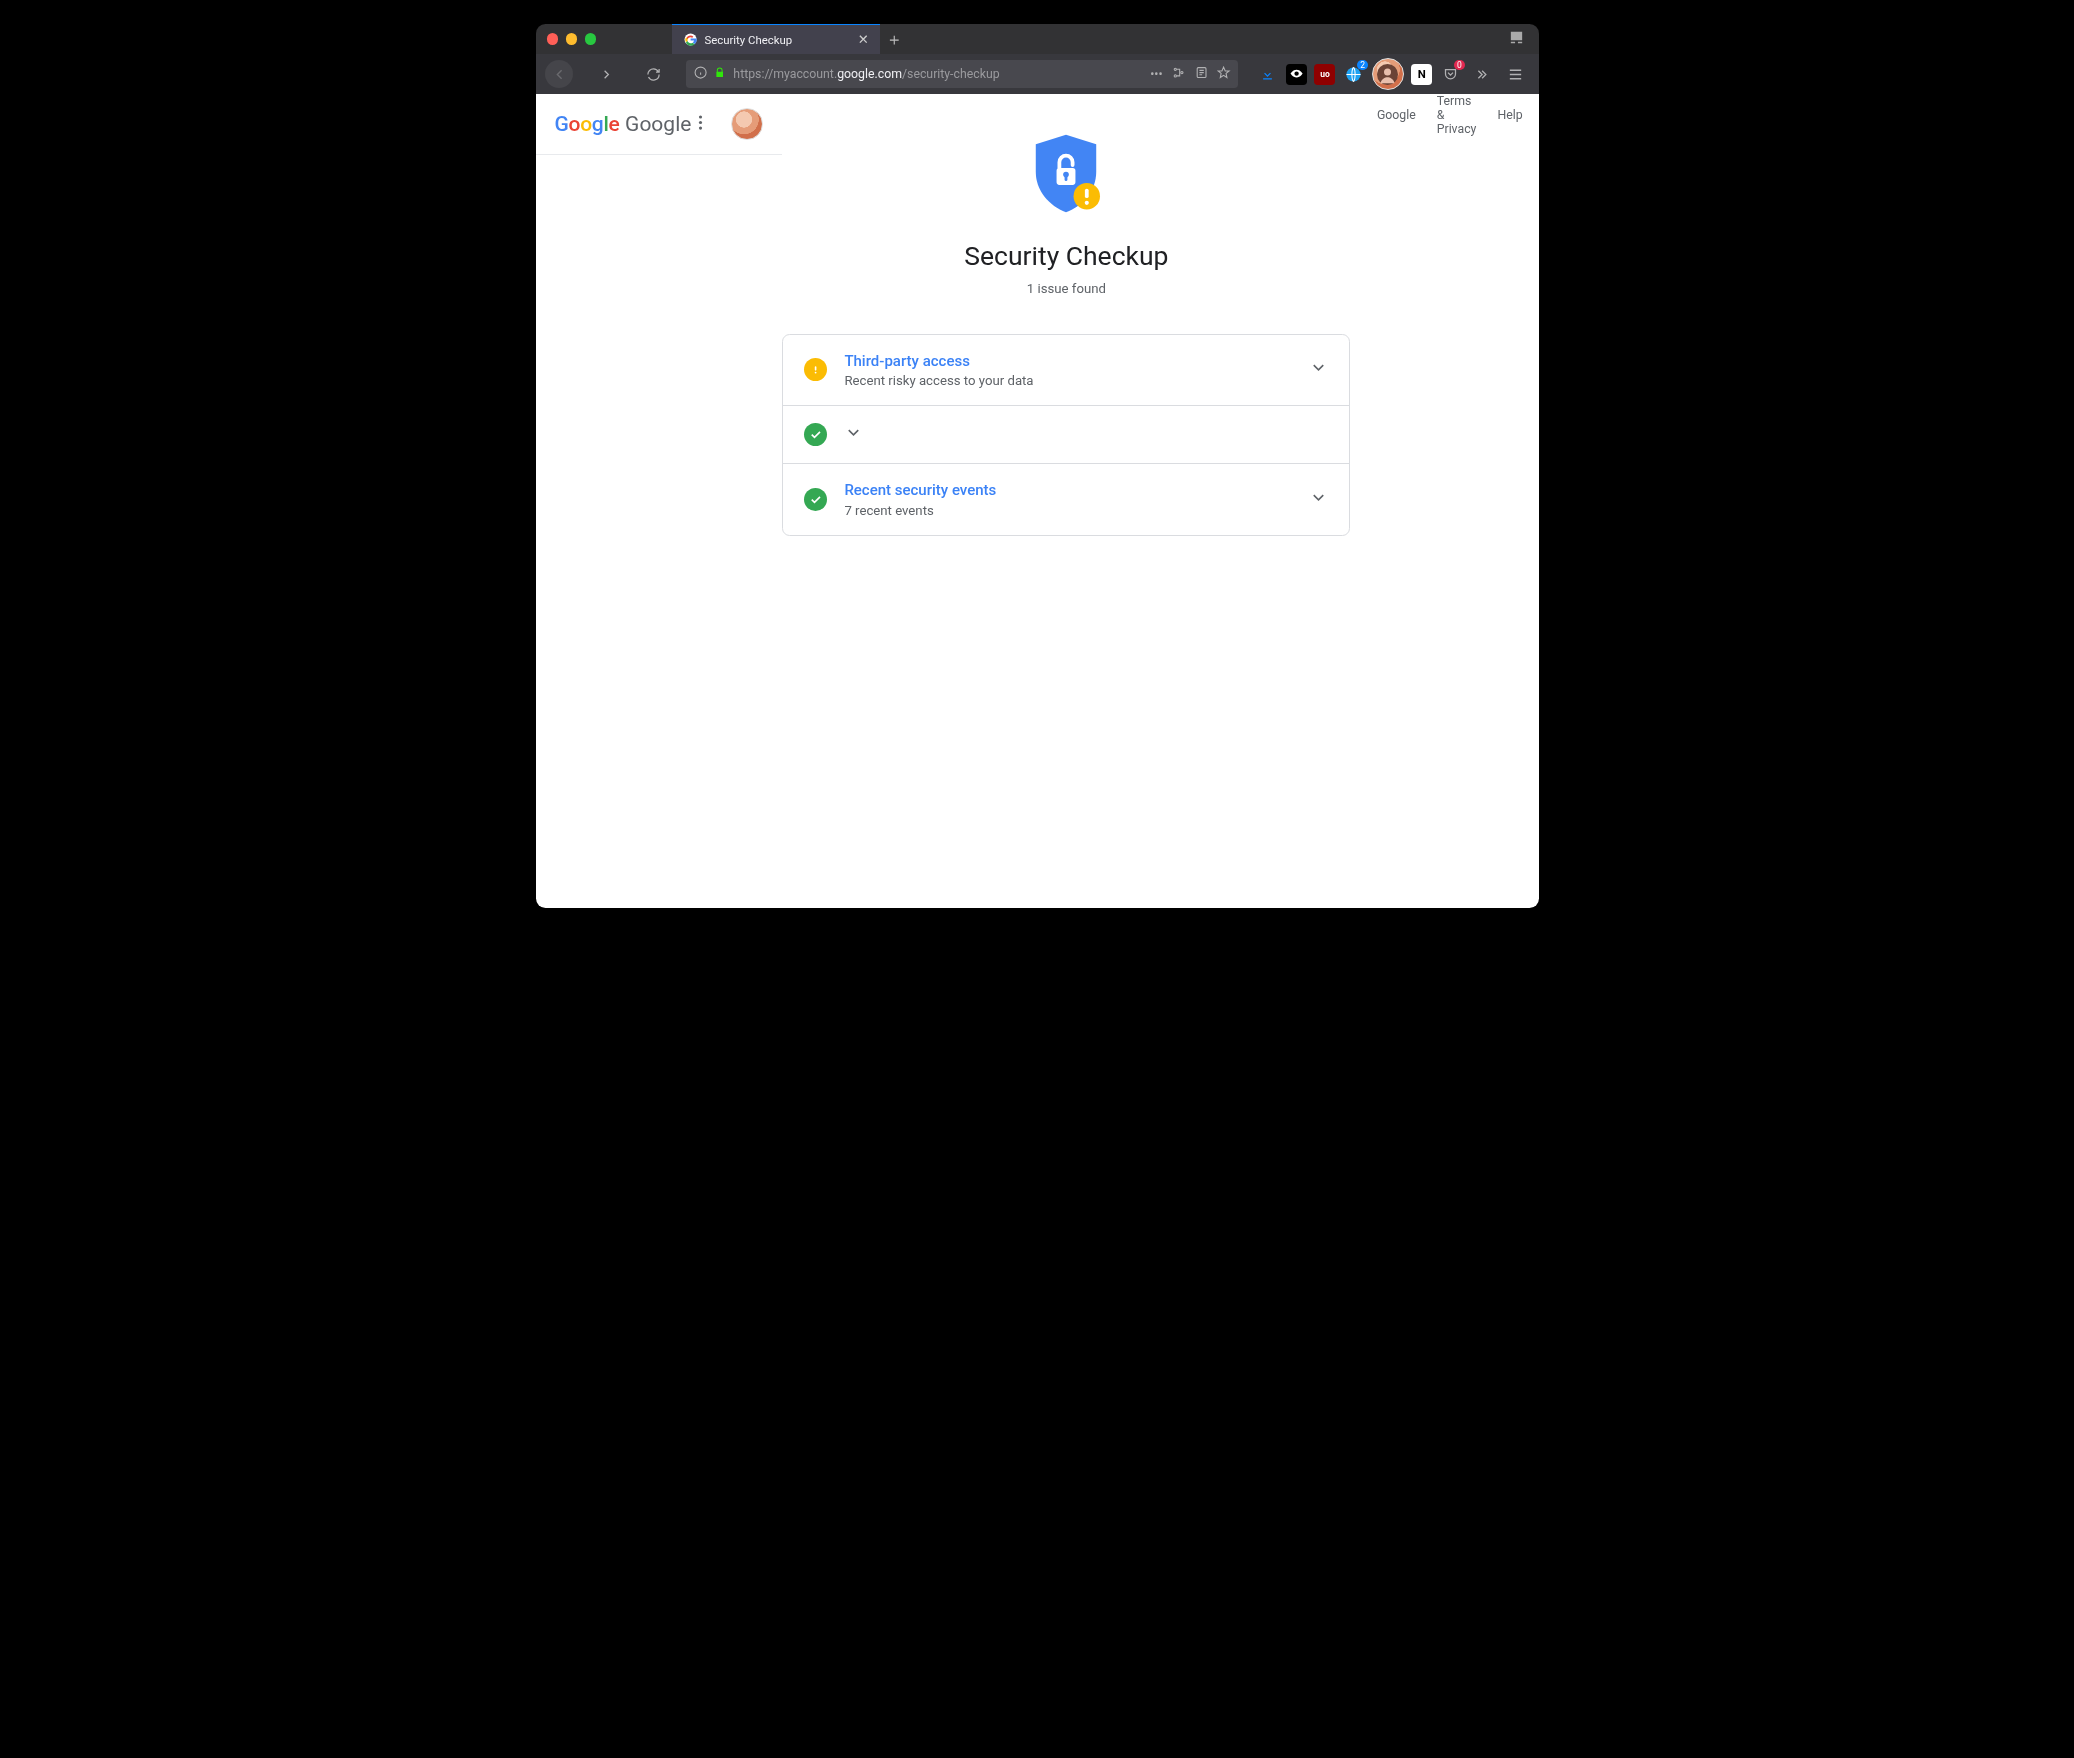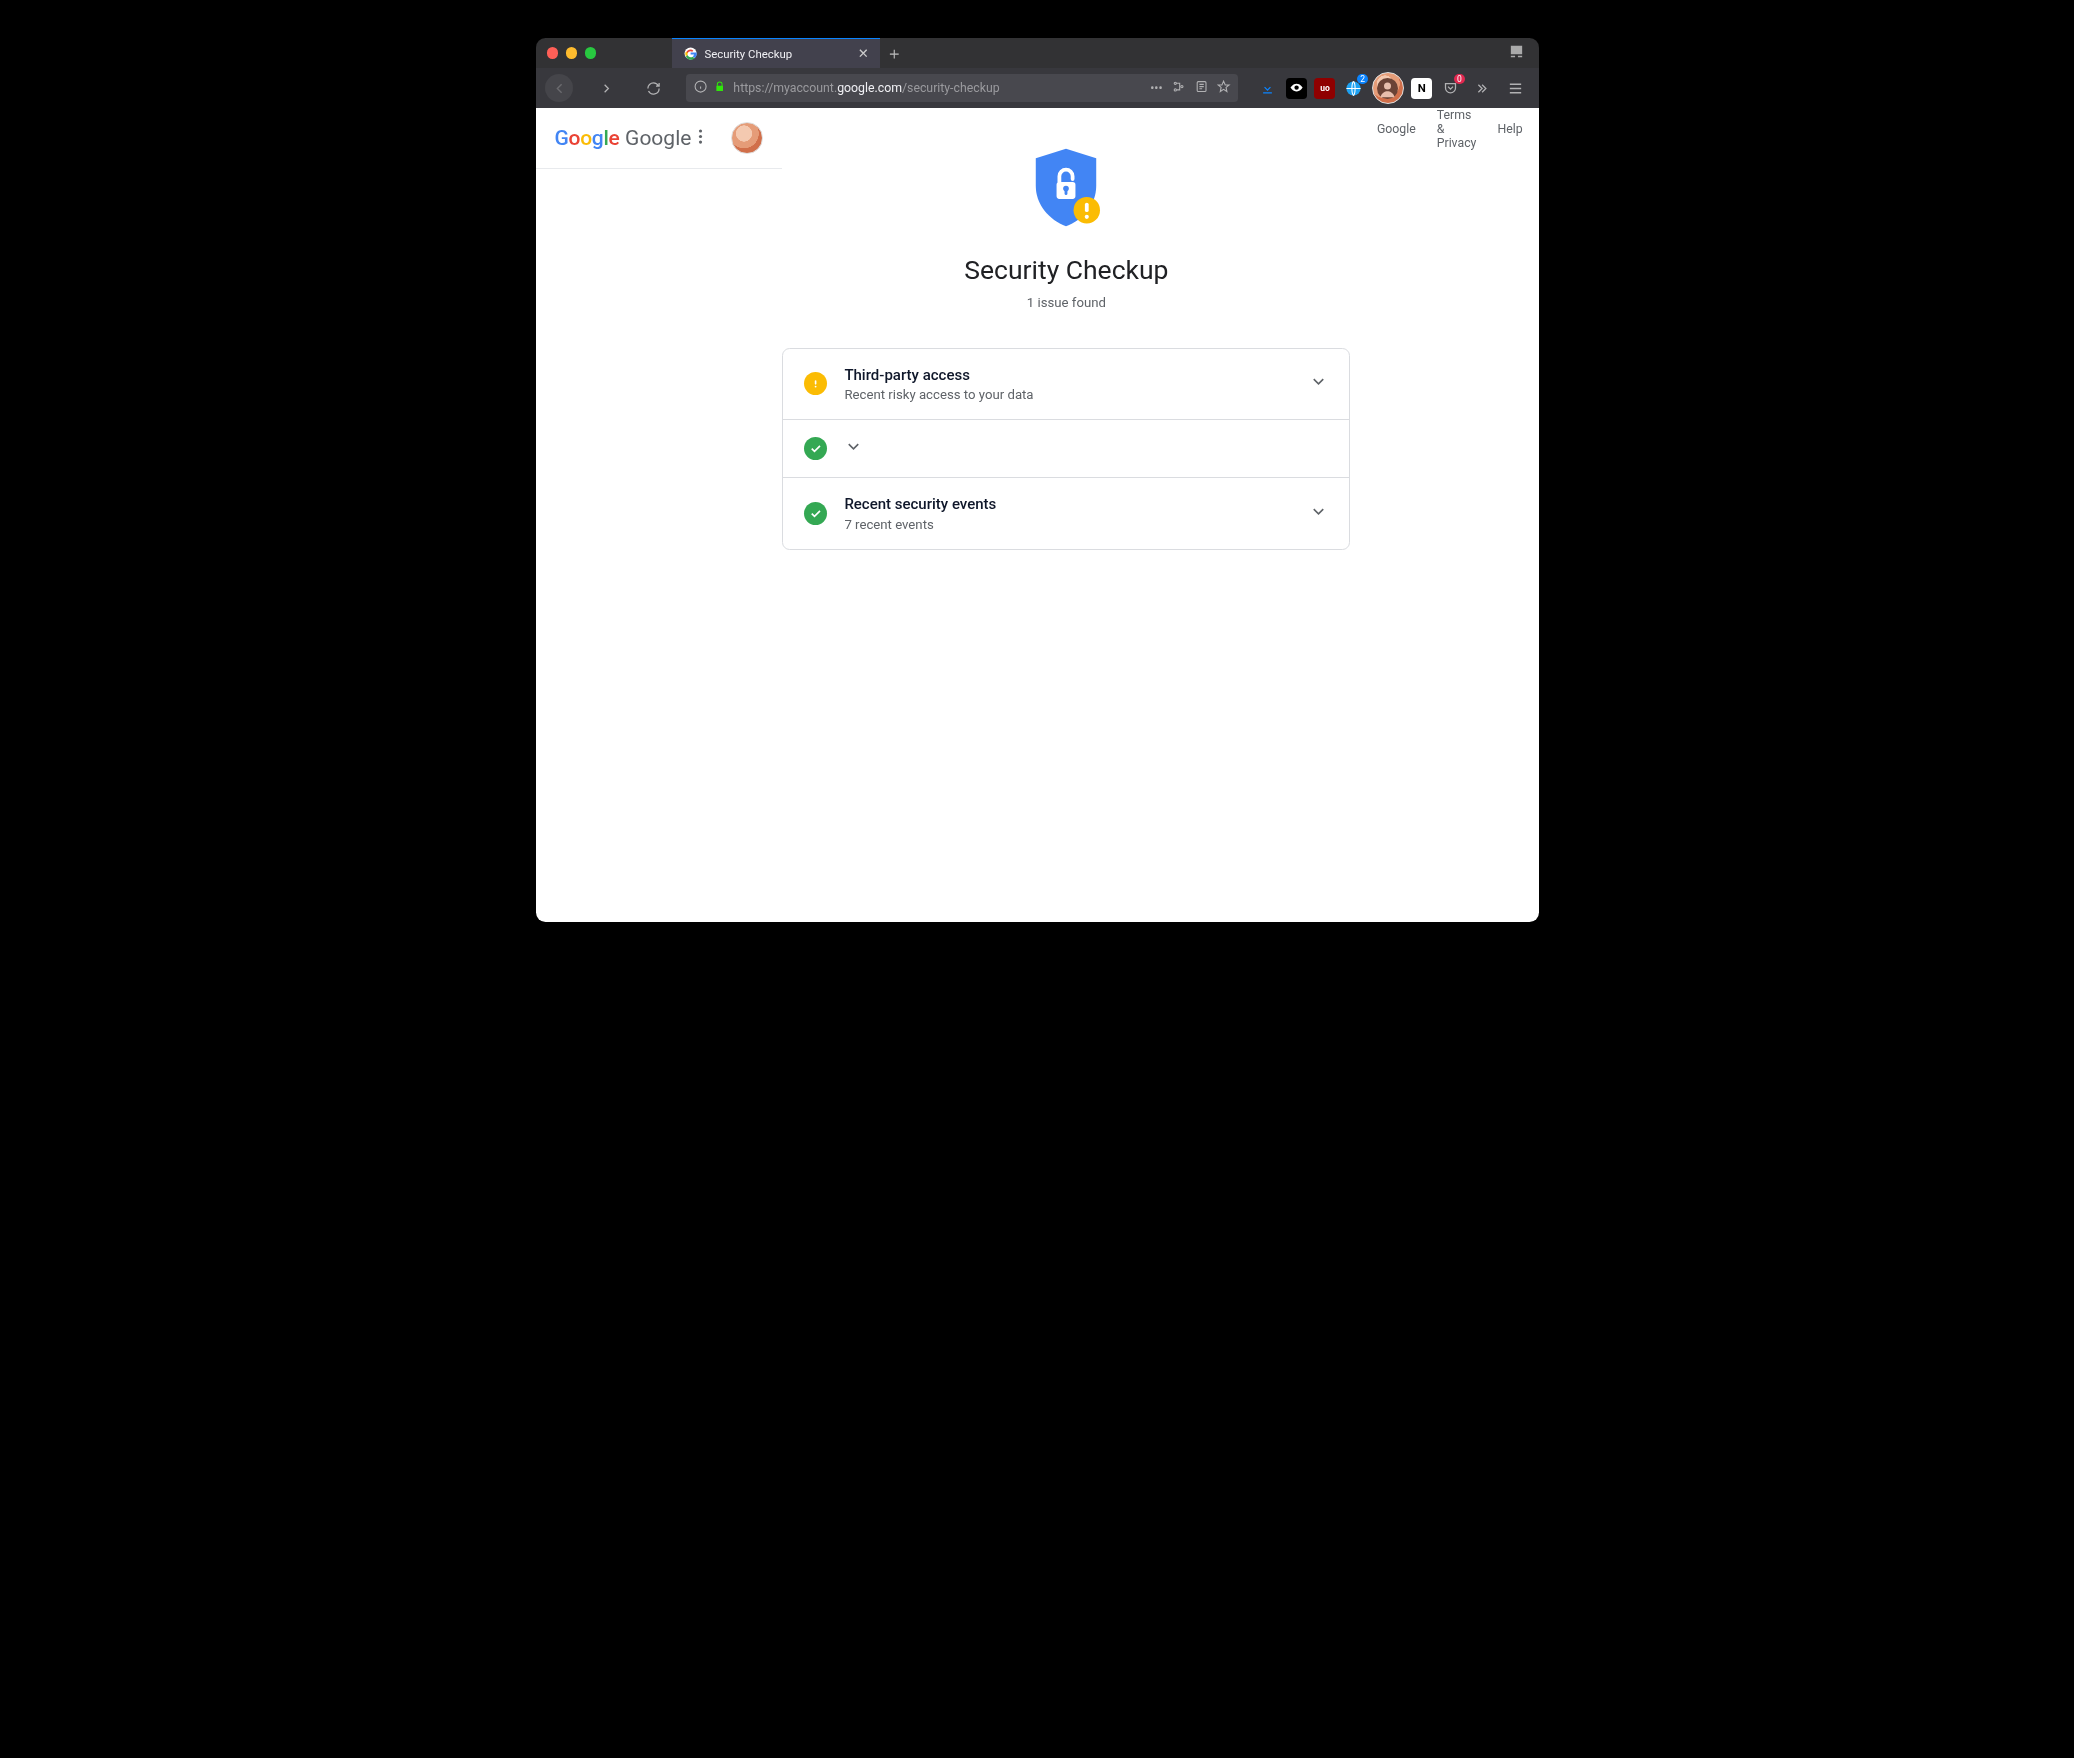--- a/index.html
+++ b/index.html
@@ -6,21 +6,21 @@
   html, body { width: 100%; height: 100%; }
   body {
     font-family: -apple-system, BlinkMacSystemFont, "Segoe UI", Roboto, Arial, sans-serif;
     background: #000;
     display: flex;
     align-items: flex-start;
     justify-content: center;
   }
   .window {
     width: 1003px;
-    margin-top: 38px;
+    margin-top: 24px;
     background: #000;
     border-radius: 9.5px;
     overflow: hidden;
     box-shadow: 0 28px 76px rgba(0,0,0,0.6);
   }
 
   
   .titlebar {
     height: 30px;
     background: #323234;
@@ -190,21 +190,21 @@
   .card:first-child { border-top: none; }
   .status-circle {
     width: 23px; height: 23px; border-radius:50%;
     display:flex; align-items:center; justify-content:center;
     flex: 0 0 23px;
   }
   .status-circle.warn { background:#fbbc04; }
   .status-circle.ok { background:#34a853; }
   .status-circle svg { width: 13.2px; height: 13.2px; }
   .card-text { flex:1; }
-  .card-title { font-size: 15px; color:#0f172a; font-weight:500; }
+  .card-title { font-size: 15px; color:#3b82f6; font-weight:500; }
   .card-sub { font-size: 13.2px; color:#5f6368; margin-top: 3.8px; }
   .chevron { color:#5f6368; }
 
   .footer {
     height: 42px;
     display:flex;
     align-items:center;
     gap: 21px;
     padding: 0 26.5px;
     font-size: 12.3px;

